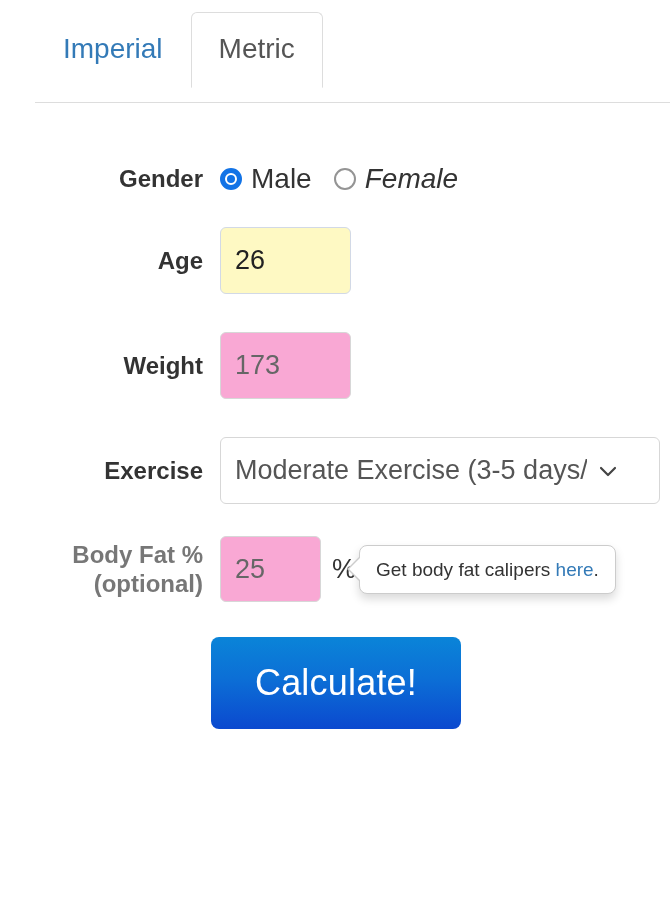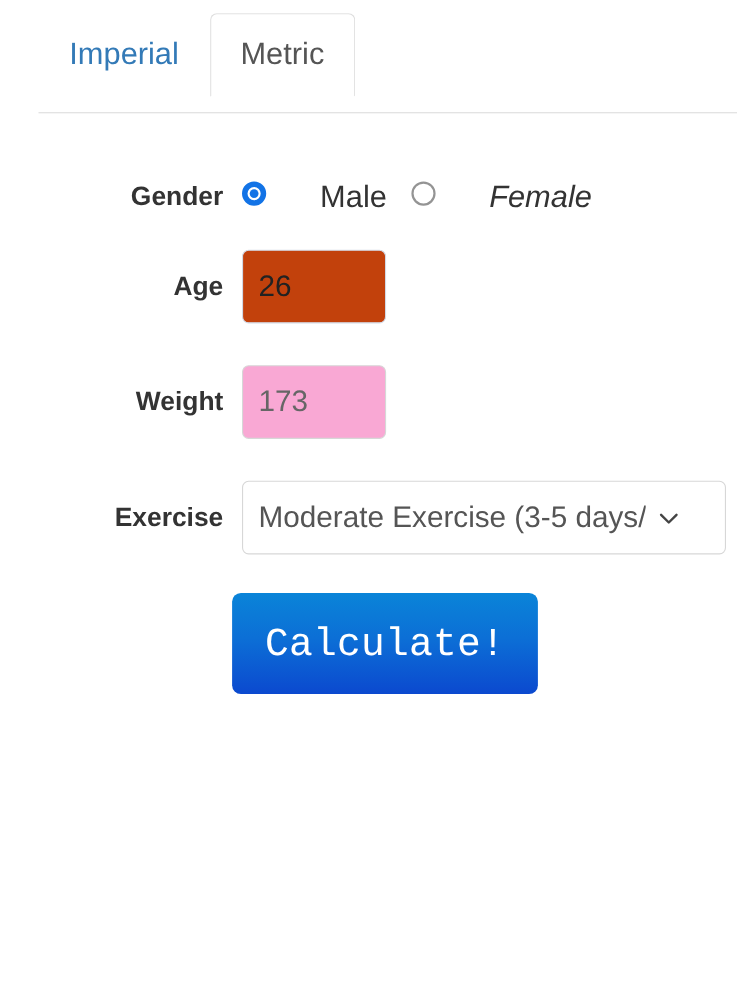--- a/index.html
+++ b/index.html
@@ -91,23 +91,22 @@
 
   
   .radio-group {
     display: flex;
     align-items: center;
     font-size: 28px;
     color: #333333;
   }
   .radio-item {
     display: flex;
-    align-items: flex-start;
+    align-items: center;
     cursor: pointer;
-    gap: 40px;
   }
   .radio-item + .radio-item { margin-left: 22px; font-style: italic; }
   .radio-mark {
     width: 22px;
     height: 22px;
     border-radius: 50%;
     box-sizing: border-box;
     flex: 0 0 22px;
     margin-right: 9px;
     background: #ffffff;
@@ -139,21 +138,21 @@
     border: 1px solid #d7d7d7;
     border-radius: 6px;
     background: #f9a8d4;
     font-family: "Liberation Sans", sans-serif;
     font-size: 27px;
     color: #666666;
     padding: 0 14px;
     outline: none;
   }
   .txt-input.autofill {
-    background: #c2410c;
+    background: #fef9c3;
     border-color: #d2d9e6;
     color: #222222;
   }
   .txt-input.small {
     width: 101px;
     height: 66px;
   }
 
   
   .select-wrap {
@@ -238,27 +237,27 @@
     text-decoration: none;
   }
 
   
   .btn-row {
     display: flex;
     padding-left: 211px;
     margin-top: 35px;
   }
   .btn-calc {
-    width: 278px;
+    width: 250px;
     height: 92px;
     border: none;
     border-radius: 8px;
     background: linear-gradient(to bottom, #0a84d8 0%, #0c6fd6 45%, #0b49cf 100%);
     color: #ffffff;
-    font-family: Liberation Mono, monospace;
+    font-family: Liberation Sans, sans-serif;
     font-size: 36px;
     cursor: pointer;
     letter-spacing: .2px;
   }
 
   
   .row-gender { margin-top: 50px; }
   .row-age    { margin-top: 22px; }
   .row-weight { margin-top: 38px; }
   .row-height { margin-top: 38px; }
@@ -322,18 +321,31 @@
           <span class="select-chevron">
             <svg width="24" height="24" viewBox="0 0 24 24" aria-hidden="true">
               <path d="M5 9 L12 16 L19 9" fill="none" stroke="#444444" stroke-width="2.2" stroke-linecap="round" stroke-linejoin="round"></path>
             </svg>
           </span>
         </div>
       </div>
     </div>
   </div>
 
+  <div class="row row-bodyfat">
+    <div class="label-col muted">
+      <div>Body Fat %</div>
+      <div>(optional)</div>
+    </div>
+    <div class="field-col">
+      <input class="txt-input small" type="text" value="25" style="">
+      <span class="pct-sign">%</span>
+      <div class="tooltip">
+        <span>Get body fat calipers </span><a href="#">here</a><span>.</span>
+      </div>
+    </div>
+  </div>
 
   <div class="btn-row">
     <button class="btn-calc">Calculate!</button>
   </div>
 
 </div>
 
 </body></html>

